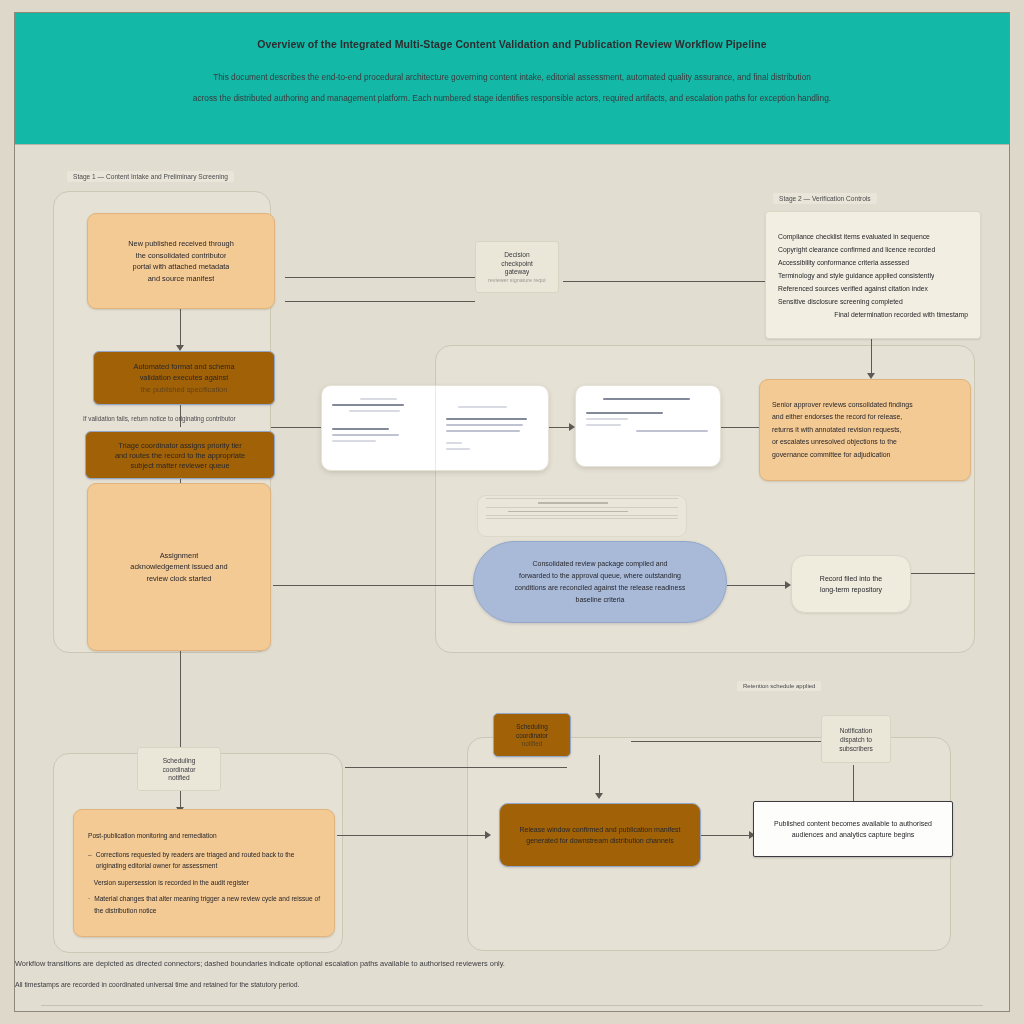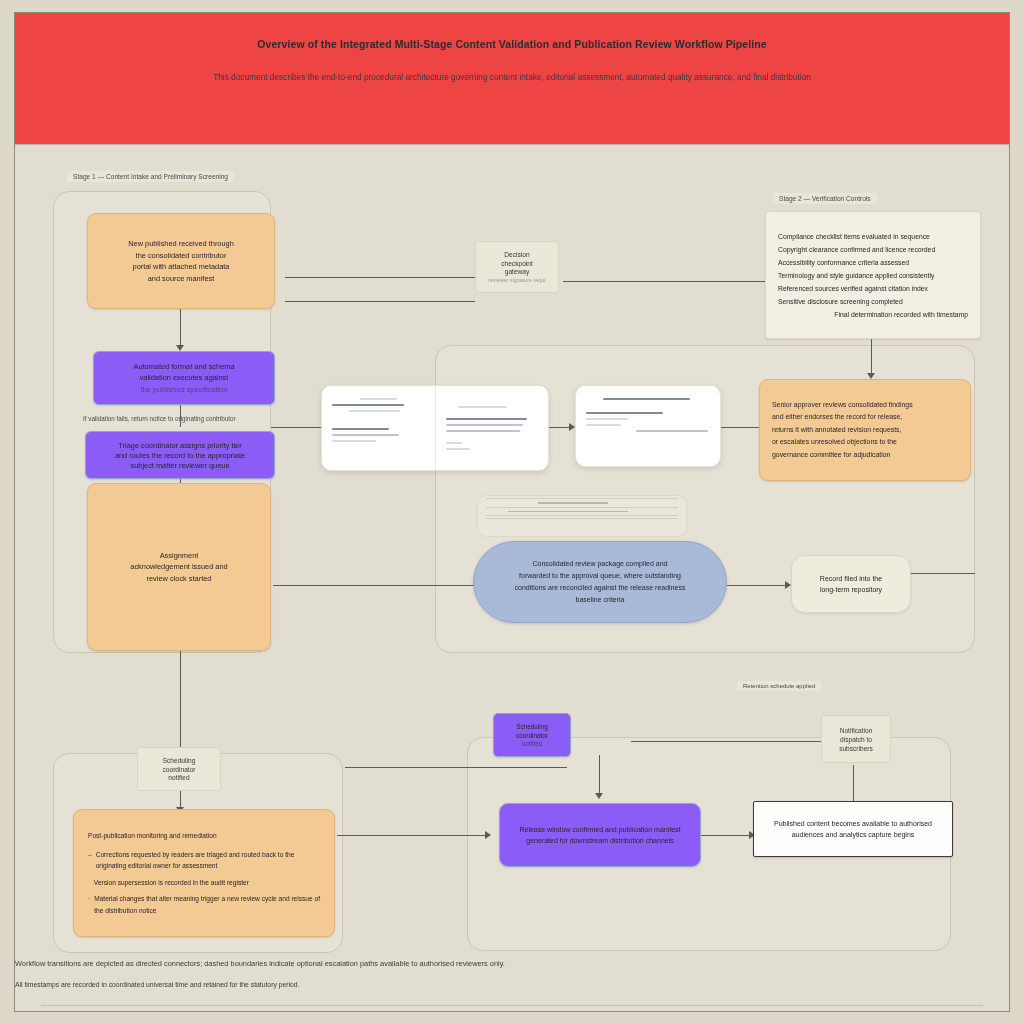--- a/index.html
+++ b/index.html
@@ -16,21 +16,21 @@
     width:996px; height:1000px;
     background:#e2ddd1;
     border:1px solid #8d8878;
     box-sizing:border-box;
     overflow:hidden;
   }
   
   .header{
     position:absolute; left:0; top:0;
     width:100%; height:132px;
-    background:#ef4444;
+    background:#14b8a6;
     border-bottom:1px solid #b9b4a6;
     box-sizing:border-box;
     padding:24px 150px 0 150px;
     text-align:center;
   }
   .header .title{
     font-size:10.5px; font-weight:700; color:#2c2c30;
     letter-spacing:.1px; line-height:14px;
     margin-bottom:16px;
     filter:blur(.35px);
@@ -51,21 +51,21 @@
     filter:blur(.3px);
   }
   .node .ln{display:block;white-space:nowrap;overflow:hidden;max-width:100%;}
   .orange{
     background:#f3c994;
     border:1px solid #e0b47c;
     border-radius:9px;
     box-shadow:0 1px 2px rgba(80,70,50,.18);
   }
   .blue{
-    background:#8b5cf6;
+    background:#a16207;
     border:1px solid #93a7ca;
     border-radius:6px;
     box-shadow:0 1px 2px rgba(60,70,95,.18);
   }
   .blue-pill{
     background:#a9bad9;
     border:1px solid #93a7ca;
     border-radius:56px;
     box-shadow:0 1px 3px rgba(60,70,95,.2);
   }
@@ -173,20 +173,21 @@
   }
 </style>
 </head>
 <body>
 
 <div id="canvas">
 
   <div class="header">
     <div class="title">Overview of the Integrated Multi-Stage Content Validation and Publication Review Workflow Pipeline</div>
     <div class="sub">This document describes the end-to-end procedural architecture governing content intake, editorial assessment, automated quality assurance, and final distribution</div>
+    <div class="sub">across the distributed authoring and management platform. Each numbered stage identifies responsible actors, required artifacts, and escalation paths for exception handling.</div>
   </div>
 
   <div class="group" style="left:38px;top:178px;width:218px;height:462px;"></div>
   <div class="group-label" style="left:52px;top:158px;">Stage 1 — Content Intake and Preliminary Screening</div>
 
   <div class="group" style="left:420px;top:332px;width:540px;height:308px;border-style:solid;"></div>
 
   <div class="group" style="left:38px;top:740px;width:290px;height:200px;"></div>
 
   <div class="group" style="left:452px;top:724px;width:484px;height:214px;"></div>

